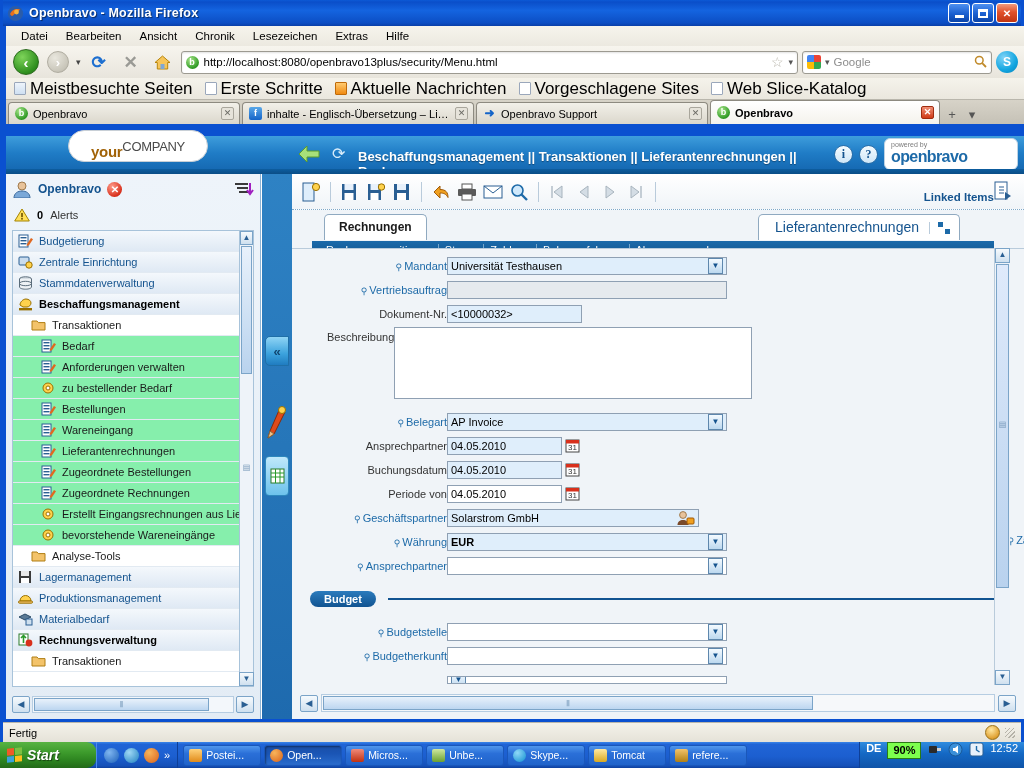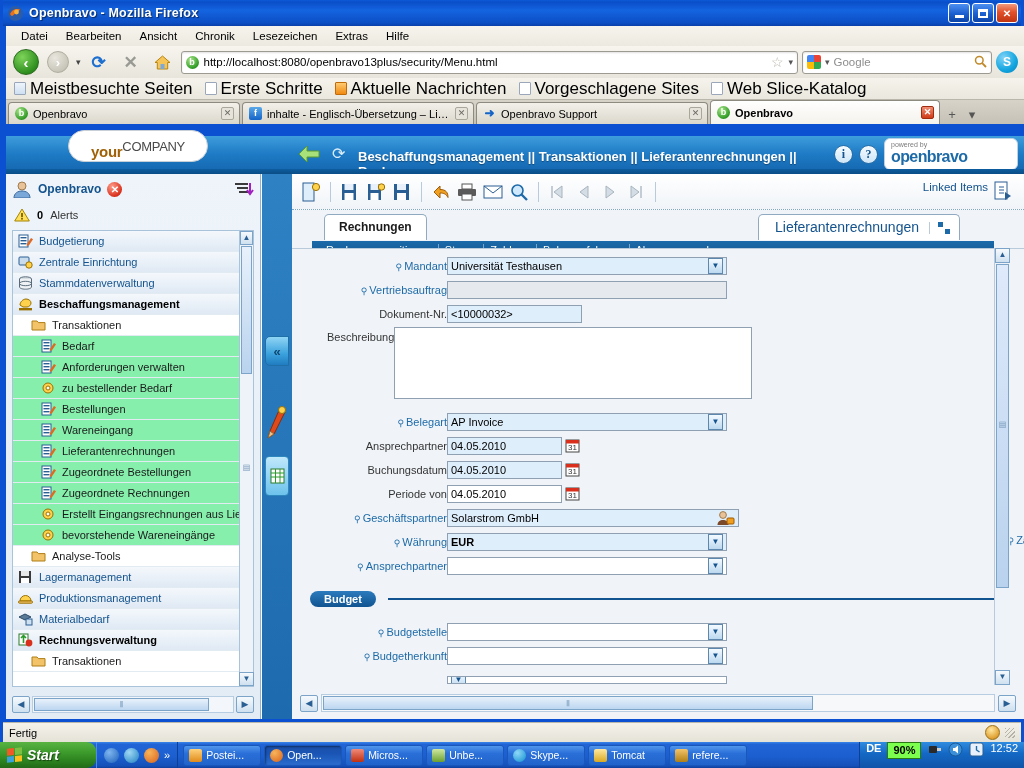--- a/index.html
+++ b/index.html
@@ -168,22 +168,22 @@
      border-radius:4px; background:linear-gradient(180deg,#bfe8fb,#6dc2ec);
      border:1px solid #2e88bd; display:flex; align-items:center; justify-content:center;}
 
   
   #mainpane { position:absolute; left:286px; top:38px; right:0; bottom:0; background:#f0f4f8; }
   #toolbar { height:36px; background:linear-gradient(180deg,#ffffff,#f0f4f8);
      display:flex; align-items:center; padding:0 8px; gap:4px;
      border-bottom:1px dotted #7ea8c9; }
   .tbtn { width:22px; height:24px; display:flex; align-items:center; justify-content:center; }
   .tsep { width:1px; height:20px; background:#b9cbdb; margin:0 4px; }
-  .linked { margin-left:auto; display:flex; align-items:flex-start; gap:6px;
-     color:#14538e; font-weight:normal; font-size:11.5px; padding-right:4px; }
+  .linked { margin-left:auto; display:flex; align-items:flex-end; 
+     color:#14538e; font-weight:bold; font-size:11.5px; padding-right:4px; }
   #tabsrow { position:relative; height:27px; margin-top:4px; }
   .formtab { position:absolute; left:32px; top:0; height:26px; padding:0 14px;
      background:#fff; border:1px solid #8fa9c0; border-bottom:none; border-radius:5px 5px 0 0;
      font-size:12px; font-weight:bold; color:#1a1a1a; line-height:25px; }
   .formtab.right { left:auto; right:64px; font-weight:normal; font-size:14px; color:#14538e;
      display:flex; align-items:center; gap:10px; padding:0 10px 0 16px; }
   .gridmini { display:grid; grid-template-columns:5px 5px; grid-template-rows:5px 5px;
      gap:2px; border-left:1px solid #b9cbdb; padding-left:8px; width:20px;}
   .gridmini i { display:block; background:#1d6aa8; }
   .gridmini i.off { background:transparent; }
@@ -833,21 +833,21 @@
             <div class="fl"><span>Periode von</span></div>
             <div class="fi" style="width:115px"><span>04.05.2010</span></div>
             <span class="calic"><svg width="17" height="16" viewBox="0 0 17 16">
                   <rect x="1" y="2" width="13" height="12" fill="#fff" stroke="#444"></rect>
                   <rect x="1" y="2" width="13" height="3.5" fill="#d8301c"></rect>
                   <text x="7.5" y="12" font-size="8" text-anchor="middle" fill="#333" font-family="sans-serif">31</text>
                 </svg></span>
           </div>
           <div class="frow">
             <div class="fl req"><span class="pin">⚲</span><span>Geschäftspartner</span></div>
-            <div class="fi sel filled" style="width:292px">
+            <div class="fi sel filled" style="width:252px">
                 <span class="txt">Solarstrom GmbH</span>
                 <span class="bpic"><svg width="19" height="16" viewBox="0 0 19 16">
                     <circle cx="7" cy="5" r="3.4" fill="#e8c39a" stroke="#a07b4e"></circle>
                     <path d="M1.5 15c0-3.4 2.5-5 5.5-5s5.5 1.6 5.5 5z" fill="#7a4a2a"></path>
                     <rect x="11" y="8" width="7" height="6" rx="1" fill="#f0a020" stroke="#a05a08"></rect>
                   </svg></span>
               </div>
           </div>
           <div class="frow">
             <div class="fl req"><span class="pin">⚲</span><span>Währung</span></div>

